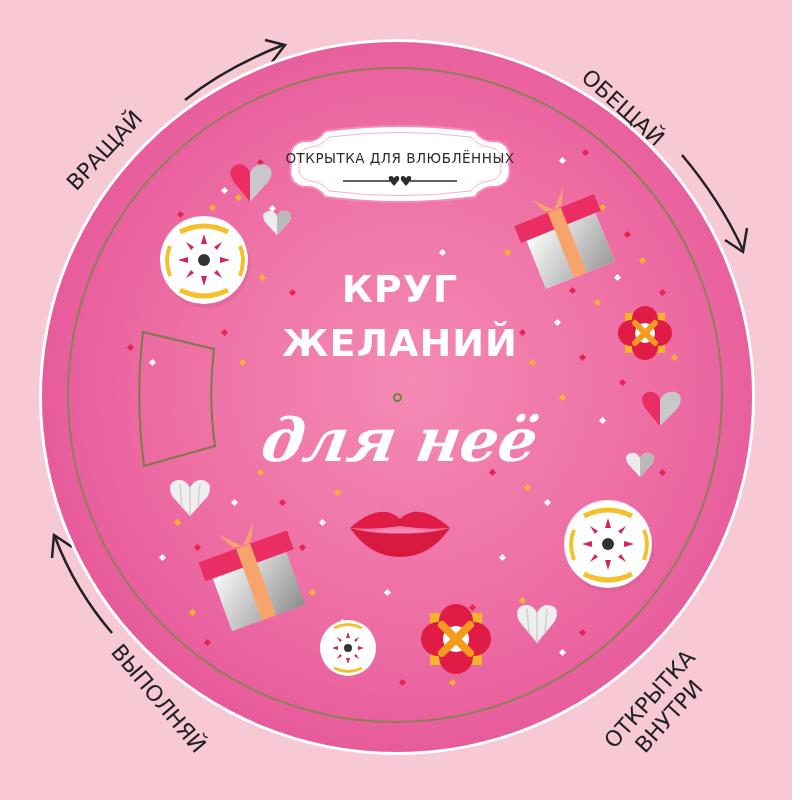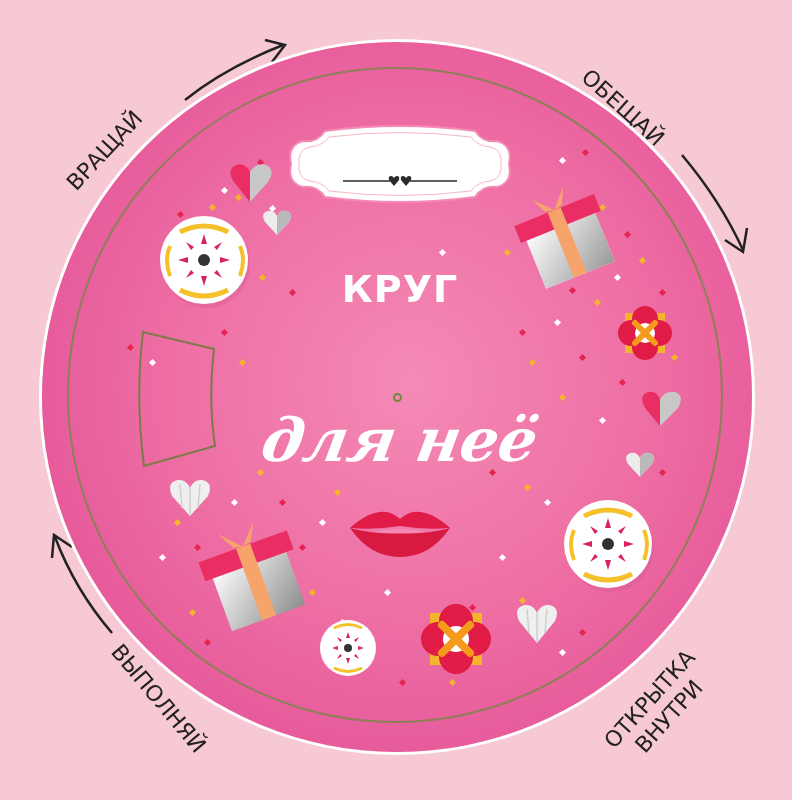--- a/index.html
+++ b/index.html
@@ -113,28 +113,30 @@
     <div class="conf" style="left:310px;top:590px;background:#f5b52a"></div>
   </div>
 
   <div class="label-plate">
     <svg width="230" height="78" style="position:absolute;left:0;top:0">
       <path d="M40 6 Q115 -4 190 6 Q198 18 212 16 Q228 20 224 39 Q228 58 212 62 Q198 60 190 72 Q115 82 40 72 Q32 60 18 62 Q2 58 6 39 Q2 20 18 16 Q32 18 40 6 Z" fill="#ffffff" stroke="#f48ab5" stroke-width="2"></path>
       <path d="M44 12 Q115 3 186 12 Q194 22 206 22 Q218 26 216 39 Q218 52 206 56 Q194 56 186 66 Q115 75 44 66 Q36 56 24 56 Q12 52 14 39 Q12 26 24 22 Q36 22 44 12 Z" fill="none" stroke="#f3b6cb" stroke-width="1"></path>
       <line x1="58" y1="56" x2="105" y2="56" stroke="#2b2b2b" stroke-width="1.3"></line>
       <line x1="125" y1="56" x2="172" y2="56" stroke="#2b2b2b" stroke-width="1.3"></line>
     </svg>
+    <div class="plate-text">ОТКРЫТКА ДЛЯ ВЛЮБЛЁННЫХ</div>
     <svg width="24" height="12" style="position:absolute;left:103px;top:50px">
       <path d="M6 11 L1 5 Q0 1 3 1 Q5 1 6 3 Q7 1 9 1 Q12 1 11 5 Z" fill="#2b2b2b"></path>
       <path d="M18 11 L13 5 Q12 1 15 1 Q17 1 18 3 Q19 1 21 1 Q24 1 23 5 Z" fill="#2b2b2b"></path>
     </svg>
   </div>
 
   <div class="title">
     <div>КРУГ</div>
+    <div>ЖЕЛАНИЙ</div>
   </div>
   <div class="hole"></div>
   <div class="subtitle">для неё</div>
 
   <svg class="deco" width="110" height="60" style="left:345px;top:502px">
     <path d="M5 26 Q25 8 42 10 Q50 12 55 17 Q60 12 68 10 Q85 8 105 26 Q80 28 55 24 Q30 28 5 26 Z" fill="#e01b45"></path>
     <path d="M5 26 Q30 33 55 31 Q80 33 105 26 Q85 55 55 55 Q25 55 5 26 Z" fill="#d81940"></path>
     <path d="M28 29 Q55 25 82 29 Q55 34 28 29 Z" fill="#f48ab5"></path>
   </svg>
 

